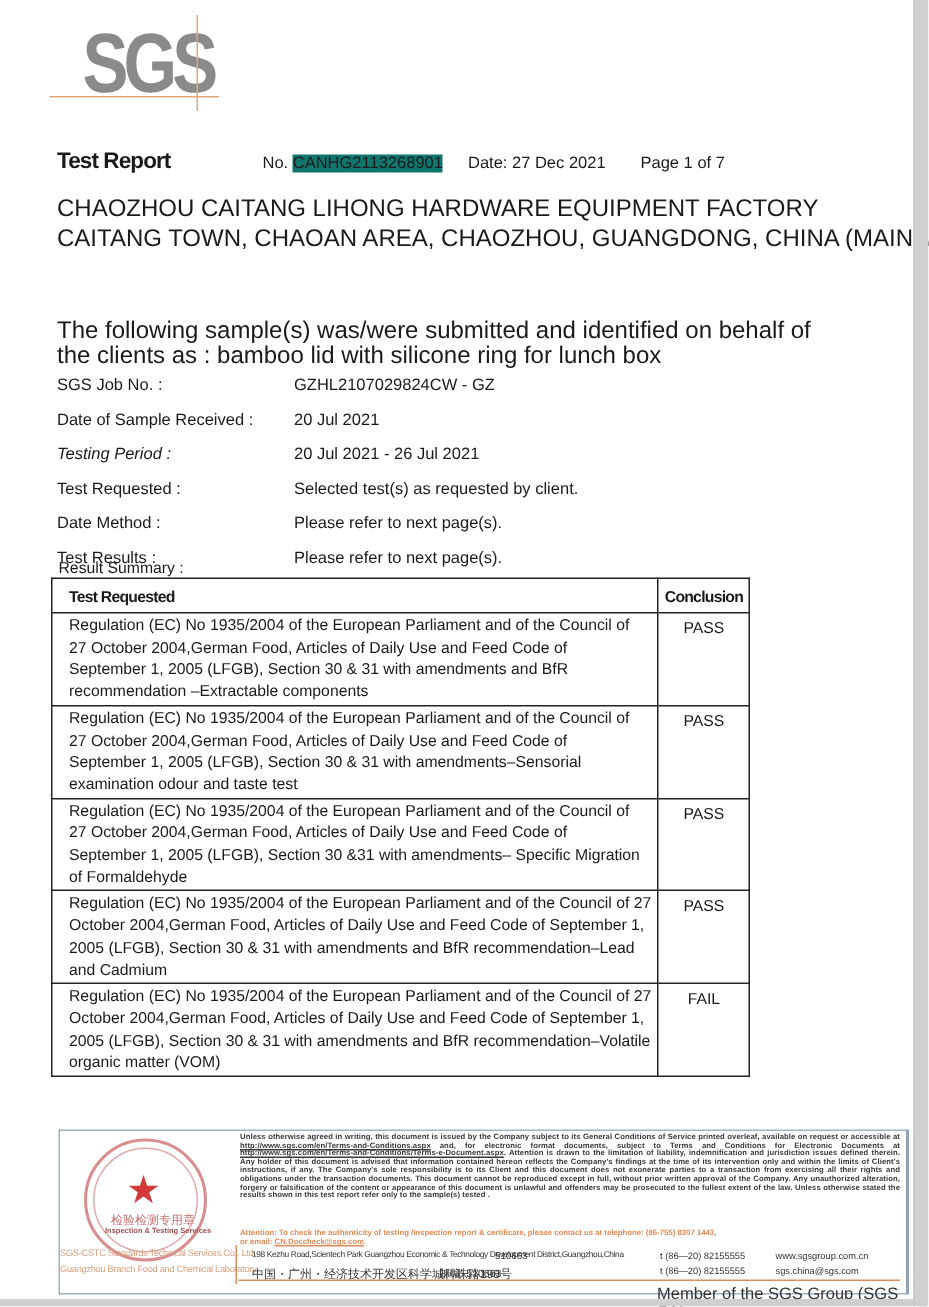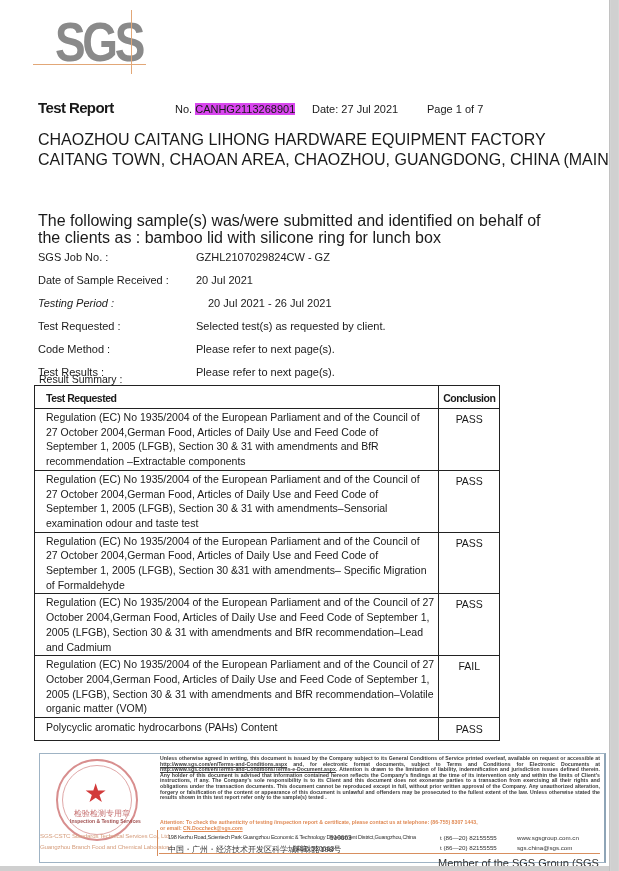--- a/index.html
+++ b/index.html
@@ -15,21 +15,21 @@
 
   
   .logo { position:absolute; left:33px; top:10px; width:115px; height:66px; }
   .logo-text { position:absolute; left:22px; top:4px; font-family:"Liberation Sans", sans-serif; font-weight:bold; font-size:56px; letter-spacing:-4px; color:#8a8a8a; line-height:56px; transform:scaleX(0.82); transform-origin:left top; }
   .logo-hline { position:absolute; left:0; top:54px; width:113px; height:1px; background:#e2a777; }
   .logo-vline { position:absolute; left:98px; top:0; width:1px; height:64px; background:#e2a777; }
 
   .hdr { position:absolute; top:100px; font-size:11px; }
   .hdr-title { left:38px; top:99px; font-size:15px; font-weight:bold; letter-spacing:-0.6px; }
   .hdr-no { left:175px; top:103px; }
-  .hdr-no .num { background:#d946ef; }
+  .hdr-no .num { background:#0f766e; }
   .hdr-date { left:312px; top:103px; }
   .hdr-page { left:411px; top:103px; }
 
   .text { position:absolute; font-size:16px; line-height:14px; white-space:nowrap; }
   .company { left:38px; top:133px; }
   .address { left:38px; top:153px; }
   .intro { left:38px; top:212px; white-space:normal; width:520px; line-height:17px; }
 
   .info-label { position:absolute; left:38px; font-size:11px; }
   .info-value { position:absolute; left:196px; font-size:11px; }
@@ -86,38 +86,38 @@
     <div class="logo-text">SGS</div>
     <div class="logo-hline"></div>
     <div class="logo-vline"></div>
   </div>
 
   <div class="hdr hdr-title" style="position:absolute;">Test Report</div>
   <div class="hdr hdr-no" style="position:absolute;">
     <span>No.</span>
     <span class="num">CANHG2113268901</span>
   </div>
-  <div class="hdr hdr-date" style="position:absolute;">Date: 27 Jul 2021</div>
+  <div class="hdr hdr-date" style="position:absolute;">Date: 27 Dec 2021</div>
   <div class="hdr hdr-page" style="position:absolute;padding-left:16px;">Page 1 of 7</div>
 
   <div class="text company">CHAOZHOU CAITANG LIHONG HARDWARE EQUIPMENT FACTORY</div>
   <div class="text address">CAITANG TOWN, CHAOAN AREA, CHAOZHOU, GUANGDONG, CHINA (MAINLAND</div>
 
   <div class="text intro">The following sample(s) was/were submitted and identified on behalf of the clients as : bamboo lid with silicone ring for lunch box</div>
 
   <div>
     <div class="info-label" style="top:251px;">SGS Job No. :</div>
     <div class="info-value" style="top:251px;">GZHL2107029824CW - GZ</div>
     <div class="info-label" style="top:274px;">Date of Sample Received :</div>
     <div class="info-value" style="top:274px;">20 Jul 2021</div>
     <div class="info-label" style="top:297px;font-style:italic;">Testing Period :</div>
-    <div class="info-value" style="top:297px;margin-left:12px;">20 Jul 2021 - 26 Jul 2021</div>
+    <div class="info-value" style="top:297px;">20 Jul 2021 - 26 Jul 2021</div>
     <div class="info-label" style="top:320px;">Test Requested :</div>
     <div class="info-value" style="top:320px;">Selected test(s) as requested by client.</div>
-    <div class="info-label" style="top:343px;">Code Method :</div>
+    <div class="info-label" style="top:343px;">Date Method :</div>
     <div class="info-value" style="top:343px;">Please refer to next page(s).</div>
     <div class="info-label" style="top:366px;">Test Results :</div>
     <div class="info-value" style="top:366px;">Please refer to next page(s).</div>
   </div>
 
   <div class="text" style="left:39px; top:372px; font-size:10.5px;">Result Summary :</div>
 
   <table class="results">
     <thead>
       <tr>
@@ -163,26 +163,20 @@
           <td class="concl">PASS</td>
         </tr>
         <tr>
           <td class="req">
             <div style="white-space: nowrap;">Regulation (EC) No 1935/2004 of the European Parliament and of the Council of 27</div>
             <div style="white-space: nowrap;">October 2004,German Food, Articles of Daily Use and Feed Code of September 1,</div>
             <div style="white-space: nowrap;">2005 (LFGB), Section 30 &amp; 31 with amendments and BfR recommendation–Volatile</div>
             <div style="white-space: nowrap;">organic matter (VOM)</div>
           </td>
           <td class="concl">FAIL</td>
-        </tr>
-        <tr class="short">
-          <td class="req">
-            <div style="white-space: nowrap;">Polycyclic aromatic hydrocarbons (PAHs) Content</div>
-          </td>
-          <td class="concl">PASS</td>
         </tr>
       </tbody>
   </table>
 
   <div class="footer">
     <div class="stamp">
       <div class="stamp-circle"></div>
       <div class="stamp-circle2"></div>
       <div class="stamp-star">★</div>
       <div class="stamp-cn">检验检测专用章</div>

